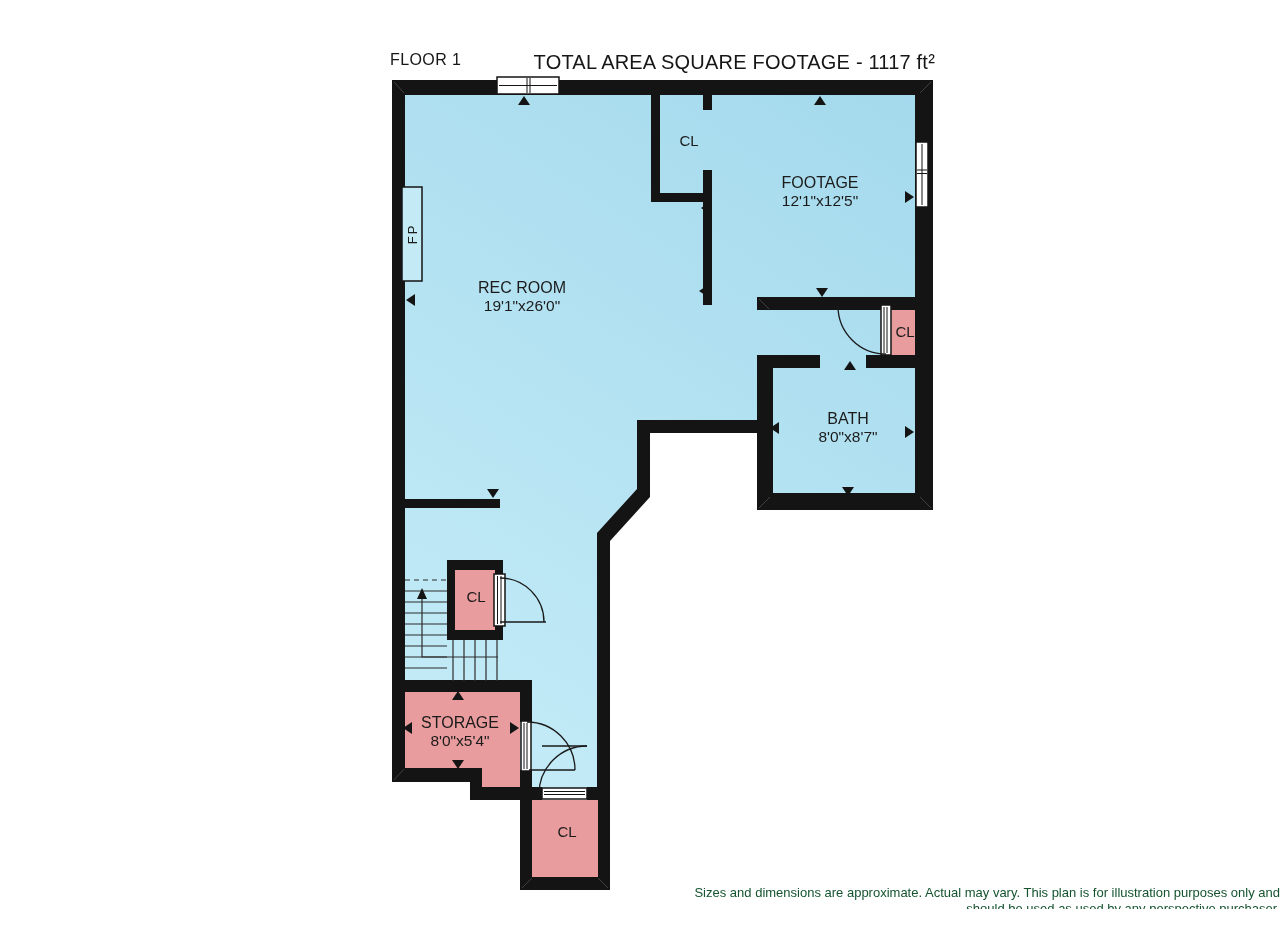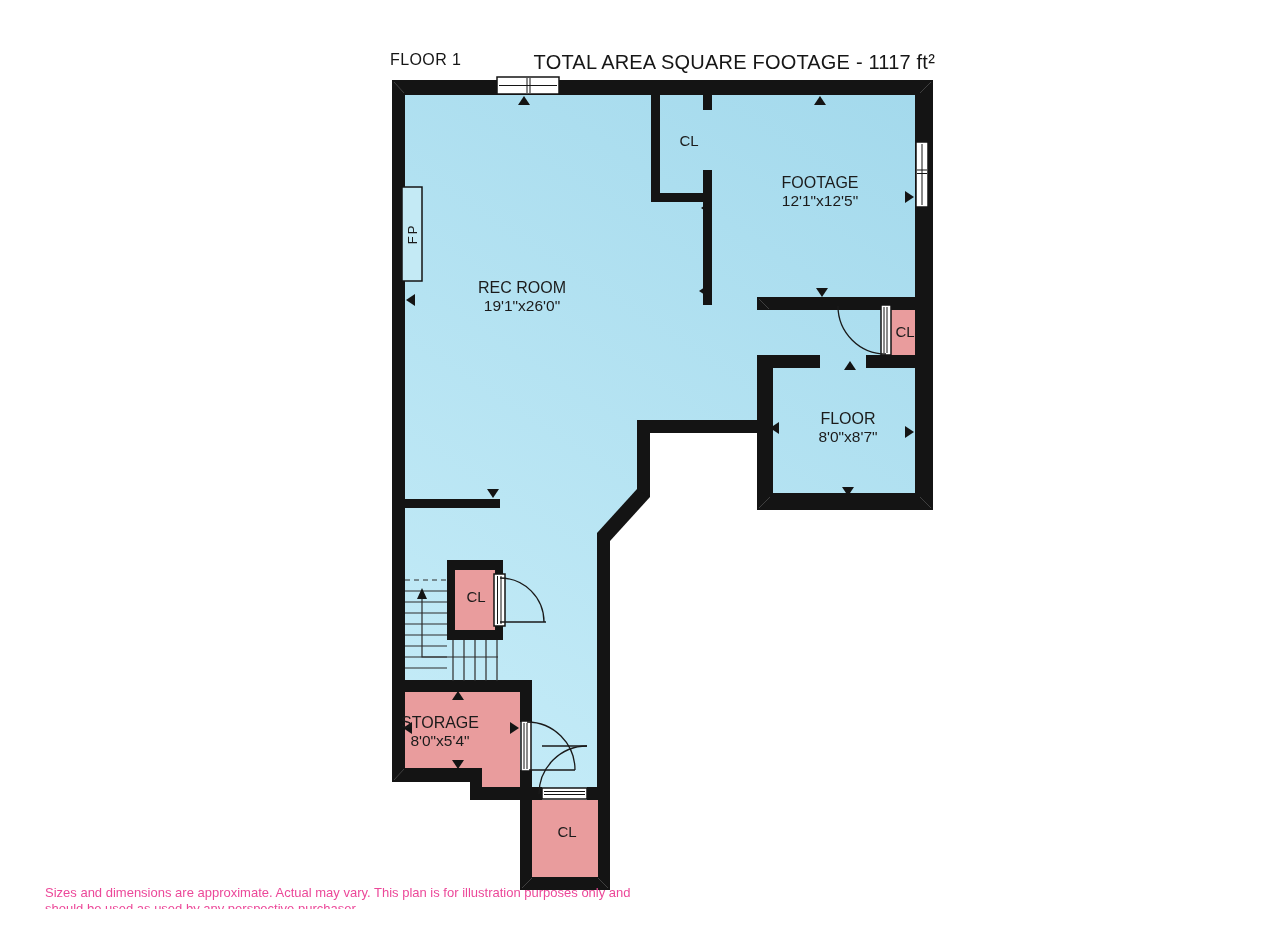--- a/index.html
+++ b/index.html
@@ -23,22 +23,22 @@
   .tick{stroke:#3f3f3f;stroke-width:1;}
 
   
   .hdr-left{position:absolute;left:390px;top:51px;font-size:16px;letter-spacing:.4px;}
   .hdr-right{position:absolute;right:345px;top:51px;font-size:20px;letter-spacing:.2px;}
   .label{position:absolute;transform:translateX(-50%);text-align:center;white-space:nowrap;color:#1b1b1b;}
   .room-name{font-size:16px;}
   .room-dims{font-size:15.5px;}
   .cl-label{font-size:15px;}
   .fp-label{position:absolute;transform:translate(-50%,-50%) rotate(-90deg);font-size:13px;letter-spacing:2px;color:#1b1b1b;}
-  .disclaimer{position:absolute;left:45px;top:885px;width:1235px;text-align:left;
-              font-size:13px;line-height:16px;color:#ec4899;}
+  .disclaimer{position:absolute;left:45px;top:885px;width:1235px;text-align:right;
+              font-size:13px;line-height:16px;color:#14532d;}
 </style>
 </head>
 <body>
 
 <div class="plan">
 
   <svg width="1280" height="943" viewBox="0 0 1280 943">
     <defs>
       <linearGradient id="floorGrad" gradientUnits="userSpaceOnUse" x1="920" y1="80" x2="400" y2="880">
         <stop offset="0" class="stopA"></stop>
@@ -203,24 +203,24 @@
 
   <div class="label" style="left:522px;top:263px;margin-top:16px;">
     <div class="room-name">REC ROOM</div>
     <div class="room-dims">19'1"x26'0"</div>
   </div>
   <div class="label" style="left:820px;top:174px;">
     <div class="room-name">FOOTAGE</div>
     <div class="room-dims">12'1"x12'5"</div>
   </div>
   <div class="label" style="left:848px;top:410px;">
-    <div class="room-name">FLOOR</div>
+    <div class="room-name">BATH</div>
     <div class="room-dims">8'0"x8'7"</div>
   </div>
-  <div class="label" style="left:440px;top:714px;">
+  <div class="label" style="left:460px;top:714px;">
     <div class="room-name">STORAGE</div>
     <div class="room-dims">8'0"x5'4"</div>
   </div>
 
   <div class="label cl-label" style="left:689px;top:132px;">CL</div>
   <div class="label cl-label" style="left:905px;top:323px;">CL</div>
   <div class="label cl-label" style="left:476px;top:588px;">CL</div>
   <div class="label cl-label" style="left:567px;top:823px;">CL</div>
 
   <div class="fp-label" style="left:412px;top:234px;">FP</div>

